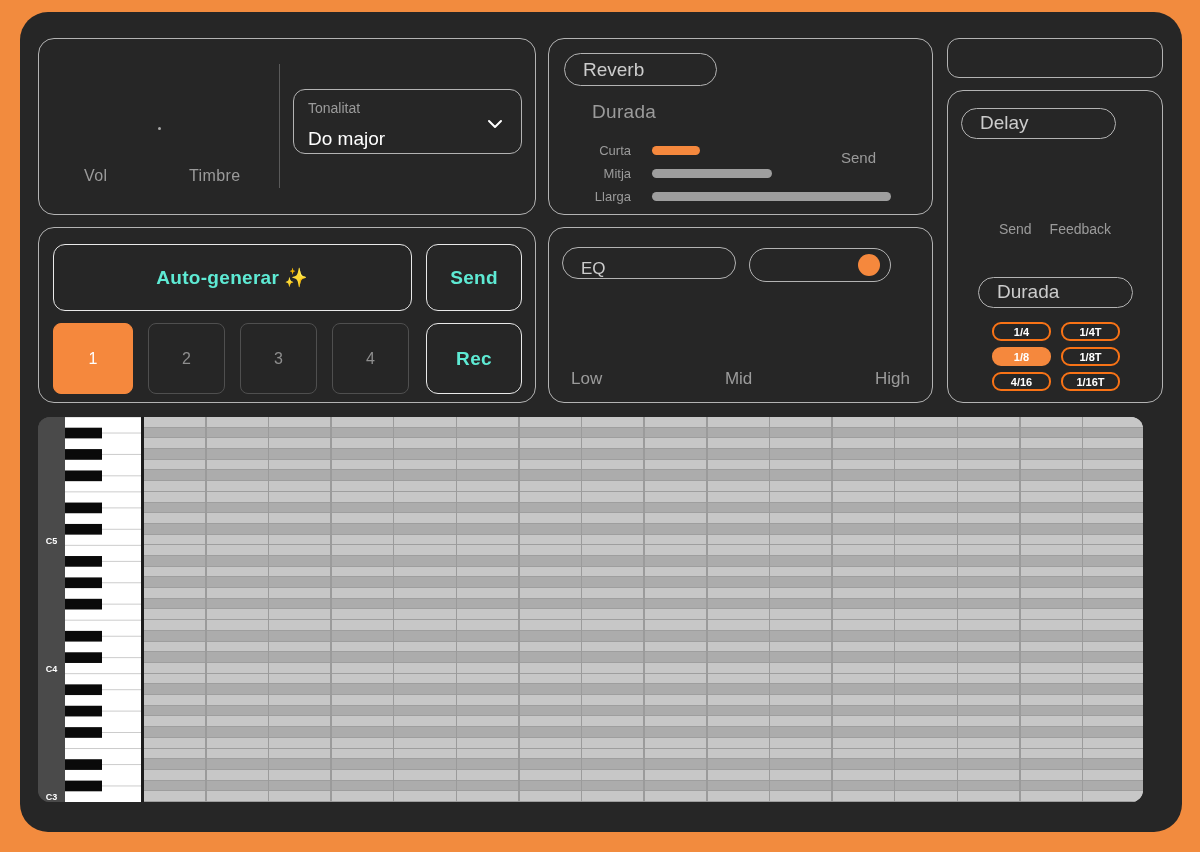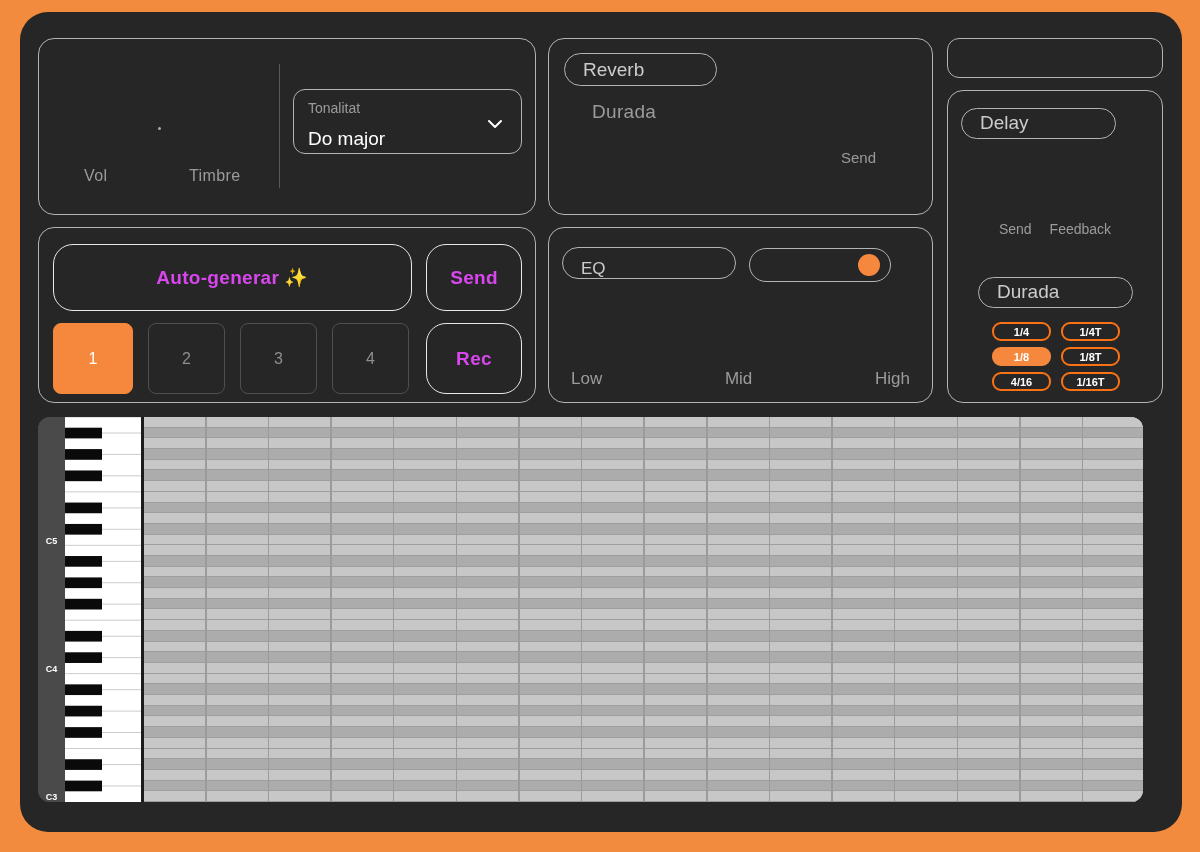--- a/index.html
+++ b/index.html
@@ -67,22 +67,22 @@
   .division-btn {
     height: 19px; border: 2px solid #f97316; border-radius: 9px;
     background: transparent; color: #ffffff; font-size: 11px; font-weight: bold;
     text-align: center; line-height: 17px; cursor: pointer;
     font-family: "Liberation Sans", sans-serif;
   }
   .division-btn.selected { background: #f5883d; border-color: #f5883d; }
   
   .pattern-panel { left: 18px; top: 215px; width: 498px; height: 176px; }
   .big-btn {
-    position: absolute; border: 1.5px solid #e9e9e9; border-radius: 20px;
-    background: transparent; color: #d946ef; font-weight: bold; font-size: 19px;
+    position: absolute; border: 1.5px solid #e9e9e9; border-radius: 12px;
+    background: transparent; color: #5eead4; font-weight: bold; font-size: 19px;
     cursor: pointer; font-family: "Liberation Sans", sans-serif; letter-spacing: .3px;
   }
   .auto-btn { left: 14px; top: 16px; width: 359px; height: 67px; }
   .clear-btn { left: 387px; top: 16px; width: 96px; height: 67px; }
   .rec-btn { left: 387px; top: 95px; width: 96px; height: 71px; }
   .slot-row { position: absolute; left: 14px; top: 95px; display: grid; grid-template-columns: 80px 77px 77px 77px; gap: 15px; }
   .slot-btn {
     height: 71px; border: 1px solid #4f4f4f; border-radius: 8px;
     background: transparent; color: #8e8e8e; font-size: 16px; cursor: pointer;
     font-family: "Liberation Sans", sans-serif;
@@ -136,20 +136,34 @@
         <svg width="20" height="20" viewBox="0 0 20 20">
             <polyline points="4,7 10,13 16,7" fill="none" stroke="#ffffff" stroke-width="2" stroke-linecap="round" stroke-linejoin="round"></polyline>
           </svg>
       </span>
     </div>
   </div>
 
   <div class="panel reverb-panel">
     <span class="pill reverb-title">Reverb</span>
     <span class="reverb-durada">Durada</span>
+    <div class="slider-rows">
+        <div class="slider-row">
+          <span class="s-label">Curta</span>
+          <div class="s-bar active" style="width: 48px;"></div>
+        </div>
+        <div class="slider-row">
+          <span class="s-label">Mitja</span>
+          <div class="s-bar" style="width: 120px;"></div>
+        </div>
+        <div class="slider-row">
+          <span class="s-label">Llarga</span>
+          <div class="s-bar" style="width: 239px;"></div>
+        </div>
+      </div>
     <span class="reverb-send">Send</span>
   </div>
 
   <div class="panel misc-box"></div>
 
   <div class="panel delay-panel">
     <span class="pill delay-title">Delay</span>
     <div class="delay-knob-labels">
       <span>Send</span>
       <span>Feedback</span>

